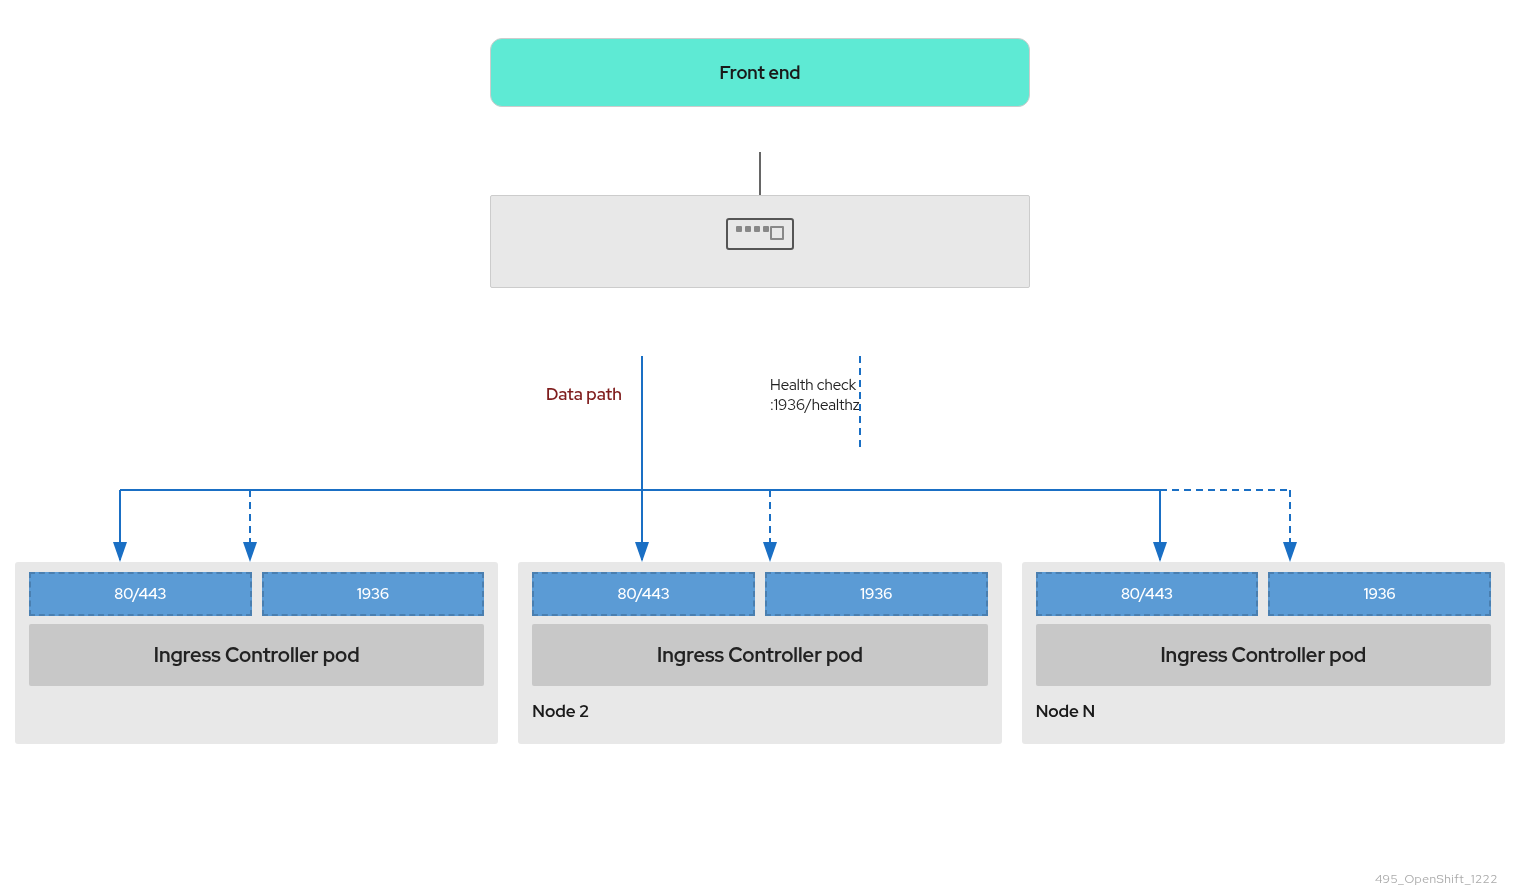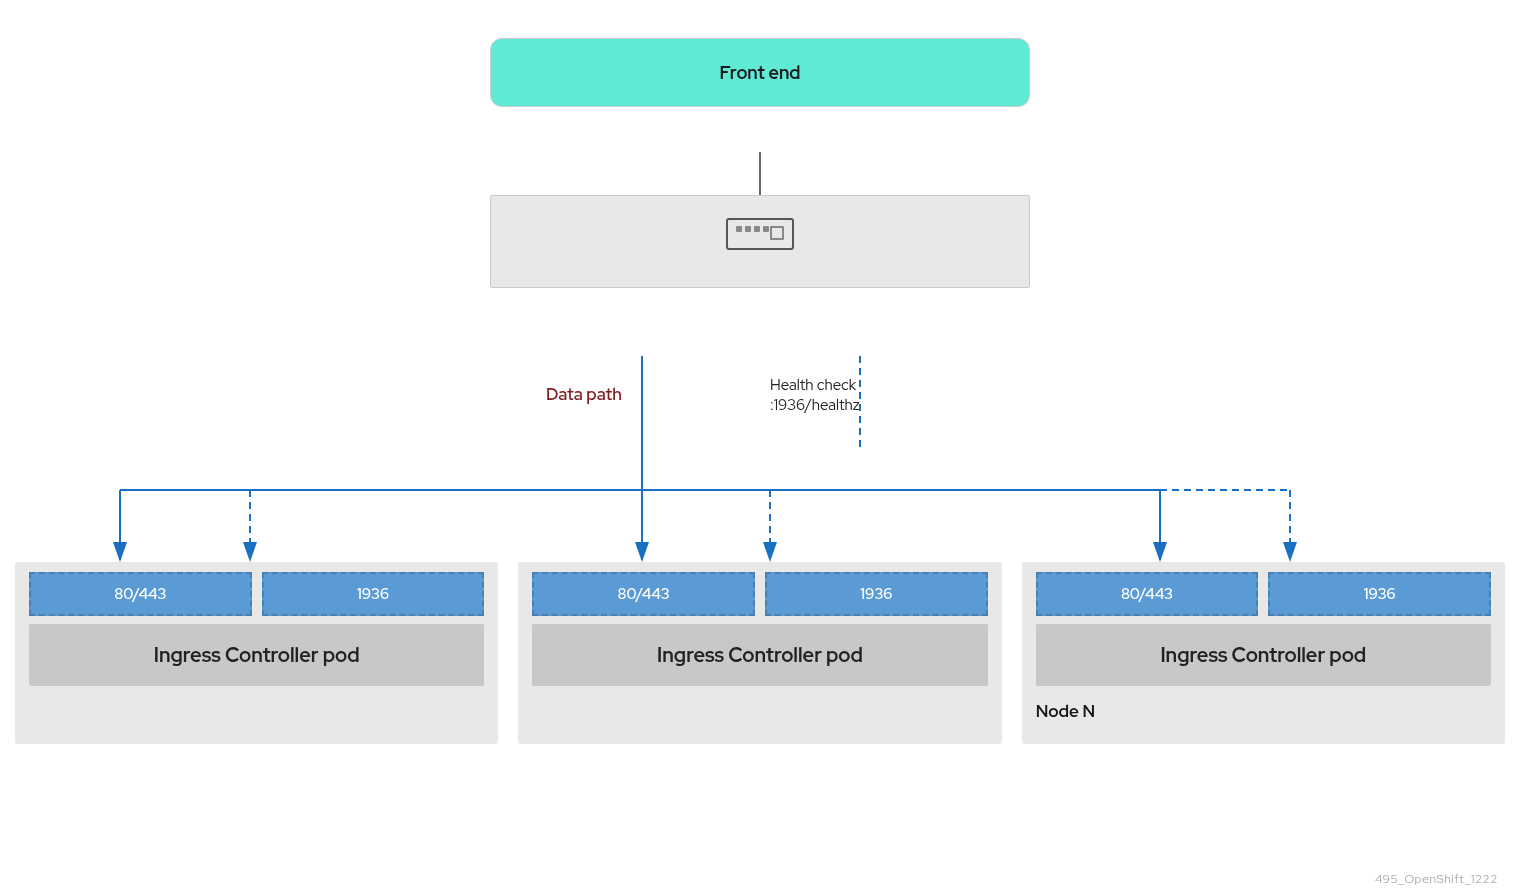--- a/index.html
+++ b/index.html
@@ -204,20 +204,21 @@
       </div>
       <div class="ingress-pod-box">Ingress Controller pod</div>
     </div>
 
     <div class="node-box">
       <div class="node-ports">
         <div class="port-box">80/443</div>
         <div class="port-box">1936</div>
       </div>
       <div class="ingress-pod-box">Ingress Controller pod</div>
+      <div class="node-label">Node 2</div>
     </div>
 
     <div class="node-box">
       <div class="node-ports">
         <div class="port-box">80/443</div>
         <div class="port-box">1936</div>
       </div>
       <div class="ingress-pod-box">Ingress Controller pod</div>
       <div class="node-label">Node N</div>
     </div>

